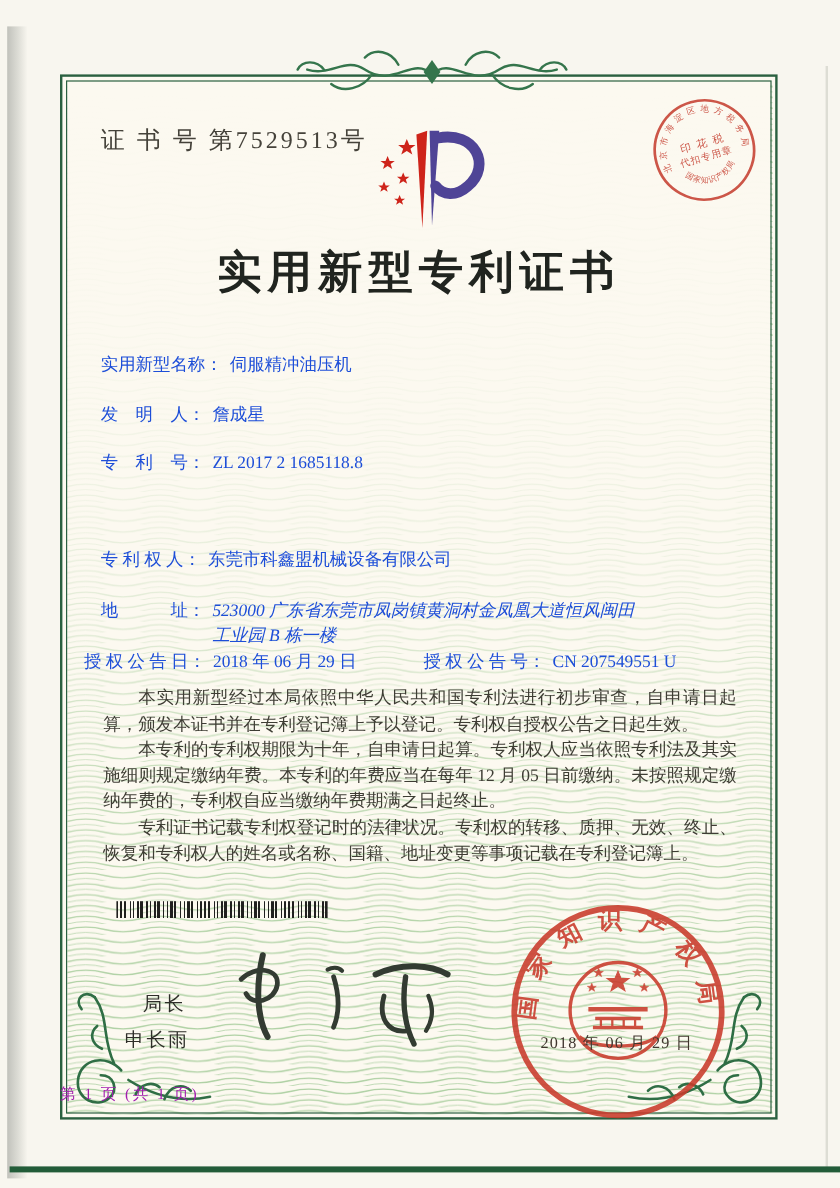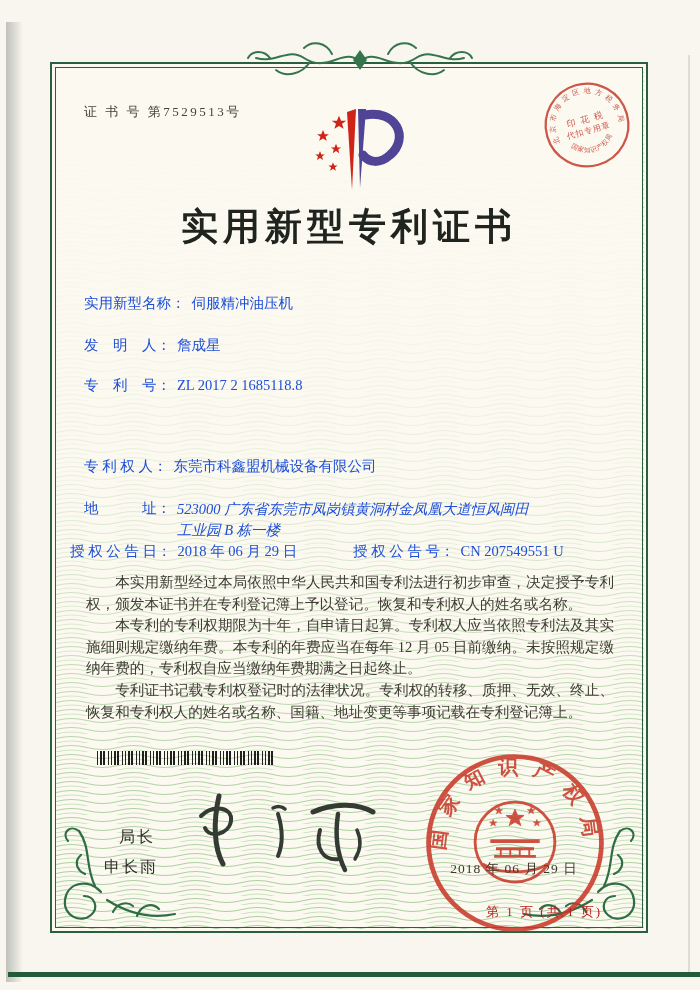--- a/index.html
+++ b/index.html
@@ -45,21 +45,21 @@
       rgba(252,249,240,0) 100%);
   }
   .ornament-top { position:absolute; left:240px; top:20px; width:240px; height:72px; }
   .flourish { position:absolute; width:126px; height:110px; }
   .flourish.left  { left:53px;  top:824px; }
   .flourish.right { left:520px; top:824px; transform:scaleX(-1); }
 
   
   .cert-number {
     position:absolute; left:84px; top:103px;
-    font-size:13px; letter-spacing:2.5px; color:#45423a;
+    font-size:20px; letter-spacing:2.5px; color:#45423a;
   }
   .logo { position:absolute; left:292px; top:106px; width:124px; height:92px; }
   .cert-title {
     position:absolute; left:50px; top:202px; width:598px;
     text-align:center; font-size:37px; font-weight:600;
     letter-spacing:5px; color:#20241f;
   }
   .field-row { position:absolute; left:84px; font-size:14.5px; color:#1d4ed8; white-space:nowrap; }
   .field-row .value { margin-left:6px; }
   .row-name   { top:294px; }
@@ -90,22 +90,22 @@
 
   .office-seal { position:absolute; left:420px; top:748px; width:190px; height:190px; opacity:.88; }
   .seal-date {
     position:absolute; left:428px; top:860px; width:172px; text-align:center;
     font-size:13.5px; letter-spacing:1px; color:#40362e;
   }
   .tax-stamp { position:absolute; left:540px; top:78px; width:94px; height:94px;
     transform:rotate(-16deg); opacity:.85; }
 
   .page-footer {
-    position:absolute; left:50px; top:903px; width:552px; text-align:right;
-    font-size:13px; letter-spacing:2px; color:#b91c1c;
+    position:absolute; left:50px; top:903px; width:552px; text-align:left;
+    font-size:13px; letter-spacing:2px; color:#a21caf;
   }
   svg text { font-family:"Liberation Serif","DejaVu Serif",serif; }
 </style>
 </head>
 <body>
 
 <div class="scan">
 
   <div class="binding-shadow"></div>
   <div class="page-right-edge"></div>
@@ -196,21 +196,21 @@
   </div>
   <div class="field-row row-address">
     <span class="label">地　　　址：</span><span class="addr-lines"><span>523000 广东省东莞市凤岗镇黄洞村金凤凰大道恒风闽田</span><br><span>工业园 B 栋一楼</span></span>
   </div>
   <div class="field-row row-grant">
     <span class="label">授 权 公 告 日：</span><span class="value">2018 年 06 月 29 日</span>
     <span class="grant-no"><span>授 权 公 告 号：</span><span class="value">CN 207549551 U</span></span>
   </div>
 
   <div class="body-text">
-    <p>本实用新型经过本局依照中华人民共和国专利法进行初步审查，决定授予专利权，颁发本证书并在专利登记簿上予以登记。恢复和专利权人的姓名或名称。</p>
+    <p>本实用新型经过本局依照中华人民共和国专利法进行初步审查，自申请日起算，颁发本证书并在专利登记簿上予以登记。专利权自授权公告之日起生效。</p>
     <p>本专利的专利权期限为十年，自申请日起算。专利权人应当依照专利法及其实施细则规定缴纳年费。本专利的年费应当在每年 12 月 05 日前缴纳。未按照规定缴纳年费的，专利权自应当缴纳年费期满之日起终止。</p>
     <p>专利证书记载专利权登记时的法律状况。专利权的转移、质押、无效、终止、恢复和专利权人的姓名或名称、国籍、地址变更等事项记载在专利登记簿上。</p>
   </div>
 
   <div class="barcode"></div>
 
   <div class="officer-title">局长</div>
   <div class="officer-name">申长雨</div>
 
   <svg class="signature" viewBox="0 0 205 98">

